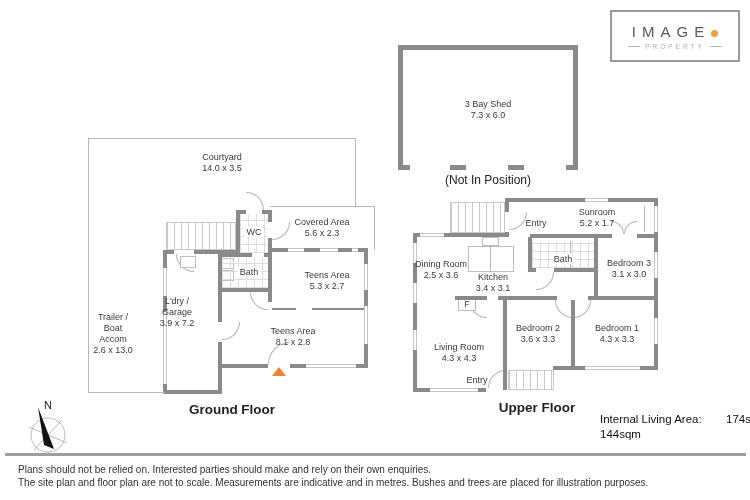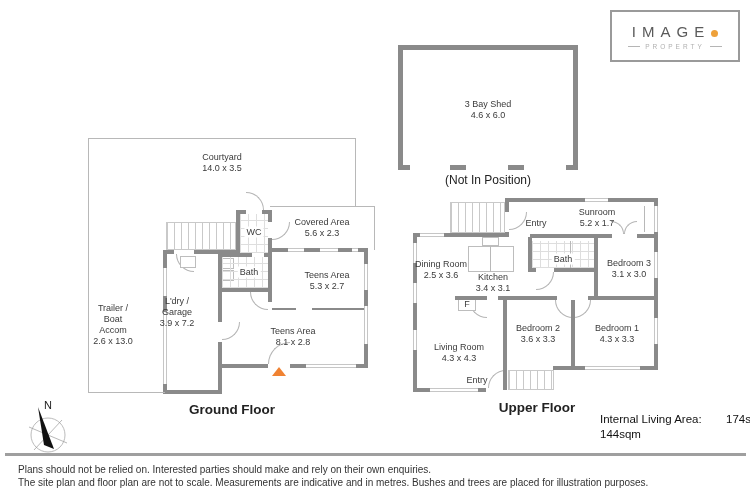--- a/index.html
+++ b/index.html
@@ -182,21 +182,21 @@
     <div class="t" style="left: 570px; top: 241px; width: 1px; height: 27px;"></div>
     <div class="t" style="left: 644px; top: 206px; width: 1px; height: 26px;"></div>
     <div class="t" style="left: 88px; top: 392px; width: 77px; height: 1px;"></div>
     <div class="t" style="left: 88px; top: 138px; width: 1px; height: 254px;"></div>
     <div class="t" style="left: 374px; top: 206px; width: 1px; height: 44px;"></div>
     <div class="t" style="left: 270px; top: 206px; width: 104px; height: 1px;"></div>
     <div class="t" style="left: 355px; top: 138px; width: 1px; height: 68px;"></div>
     <div class="t" style="left: 88px; top: 138px; width: 267px; height: 1px;"></div>
     <div class="room-label" style="left:488px;top:110px">
     <div class="rn">3 Bay Shed</div>
-    <div class="rd">4.6 x 6.0</div>
+    <div class="rd">7.3 x 6.0</div>
   </div>
   <div class="shed-note" style="left:488px;top:180px">(Not In Position)</div>
 
   <div class="room-label" style="left:222px;top:163px">
     <div class="rn">Courtyard</div>
     <div class="rd">14.0 x 3.5</div>
   </div>
   <div class="room-label" style="left:322px;top:228px">
     <div class="rn">Covered Area</div>
     <div class="rd">5.6 x 2.3</div>
@@ -213,21 +213,21 @@
   </div>
   <div class="room-label" style="left:293px;top:337px">
     <div class="rn">Teens Area</div>
     <div class="rd">8.1 x 2.8</div>
   </div>
   <div class="room-label" style="left:177px;top:312px">
     <div class="rn">L'dry /
 Garage</div>
     <div class="rd">3.9 x 7.2</div>
   </div>
-  <div class="room-label" style="left:113px;top:325px">
+  <div class="room-label" style="left:113px;top:334px">
     <div class="rn">Trailer /
 Boat
 Accom</div>
     <div class="rd">2.6 x 13.0</div>
   </div>
   <div class="floor-title" style="left:232px;top:409px">Ground Floor</div>
 
   <div class="room-label" style="left:536px;top:223px">
     <div class="rn">Entry</div>
   </div>

